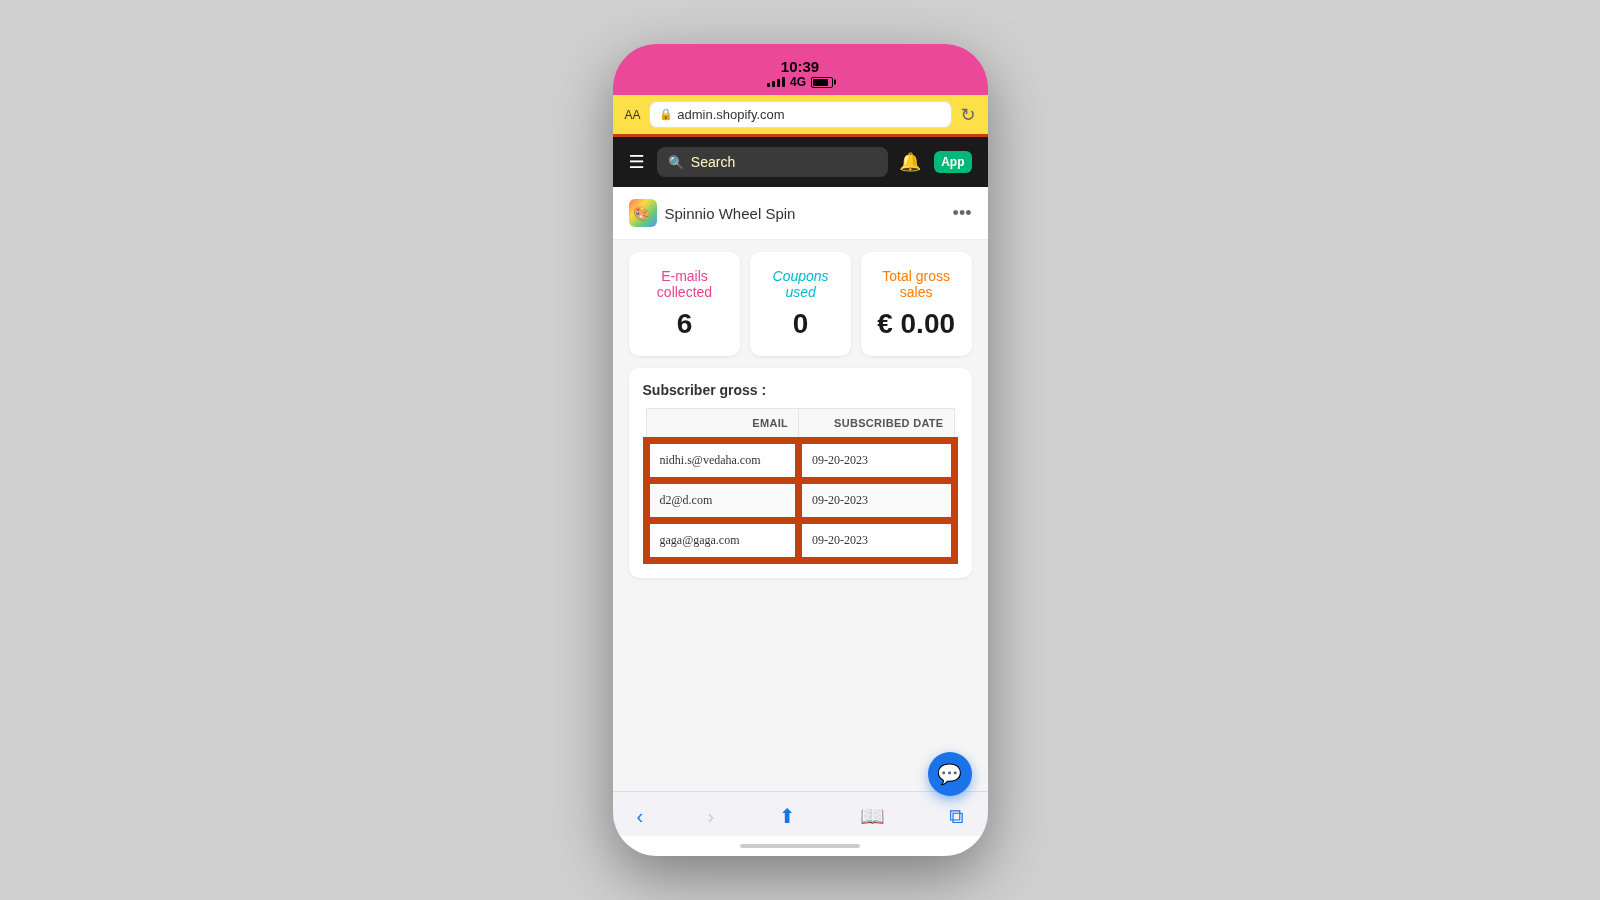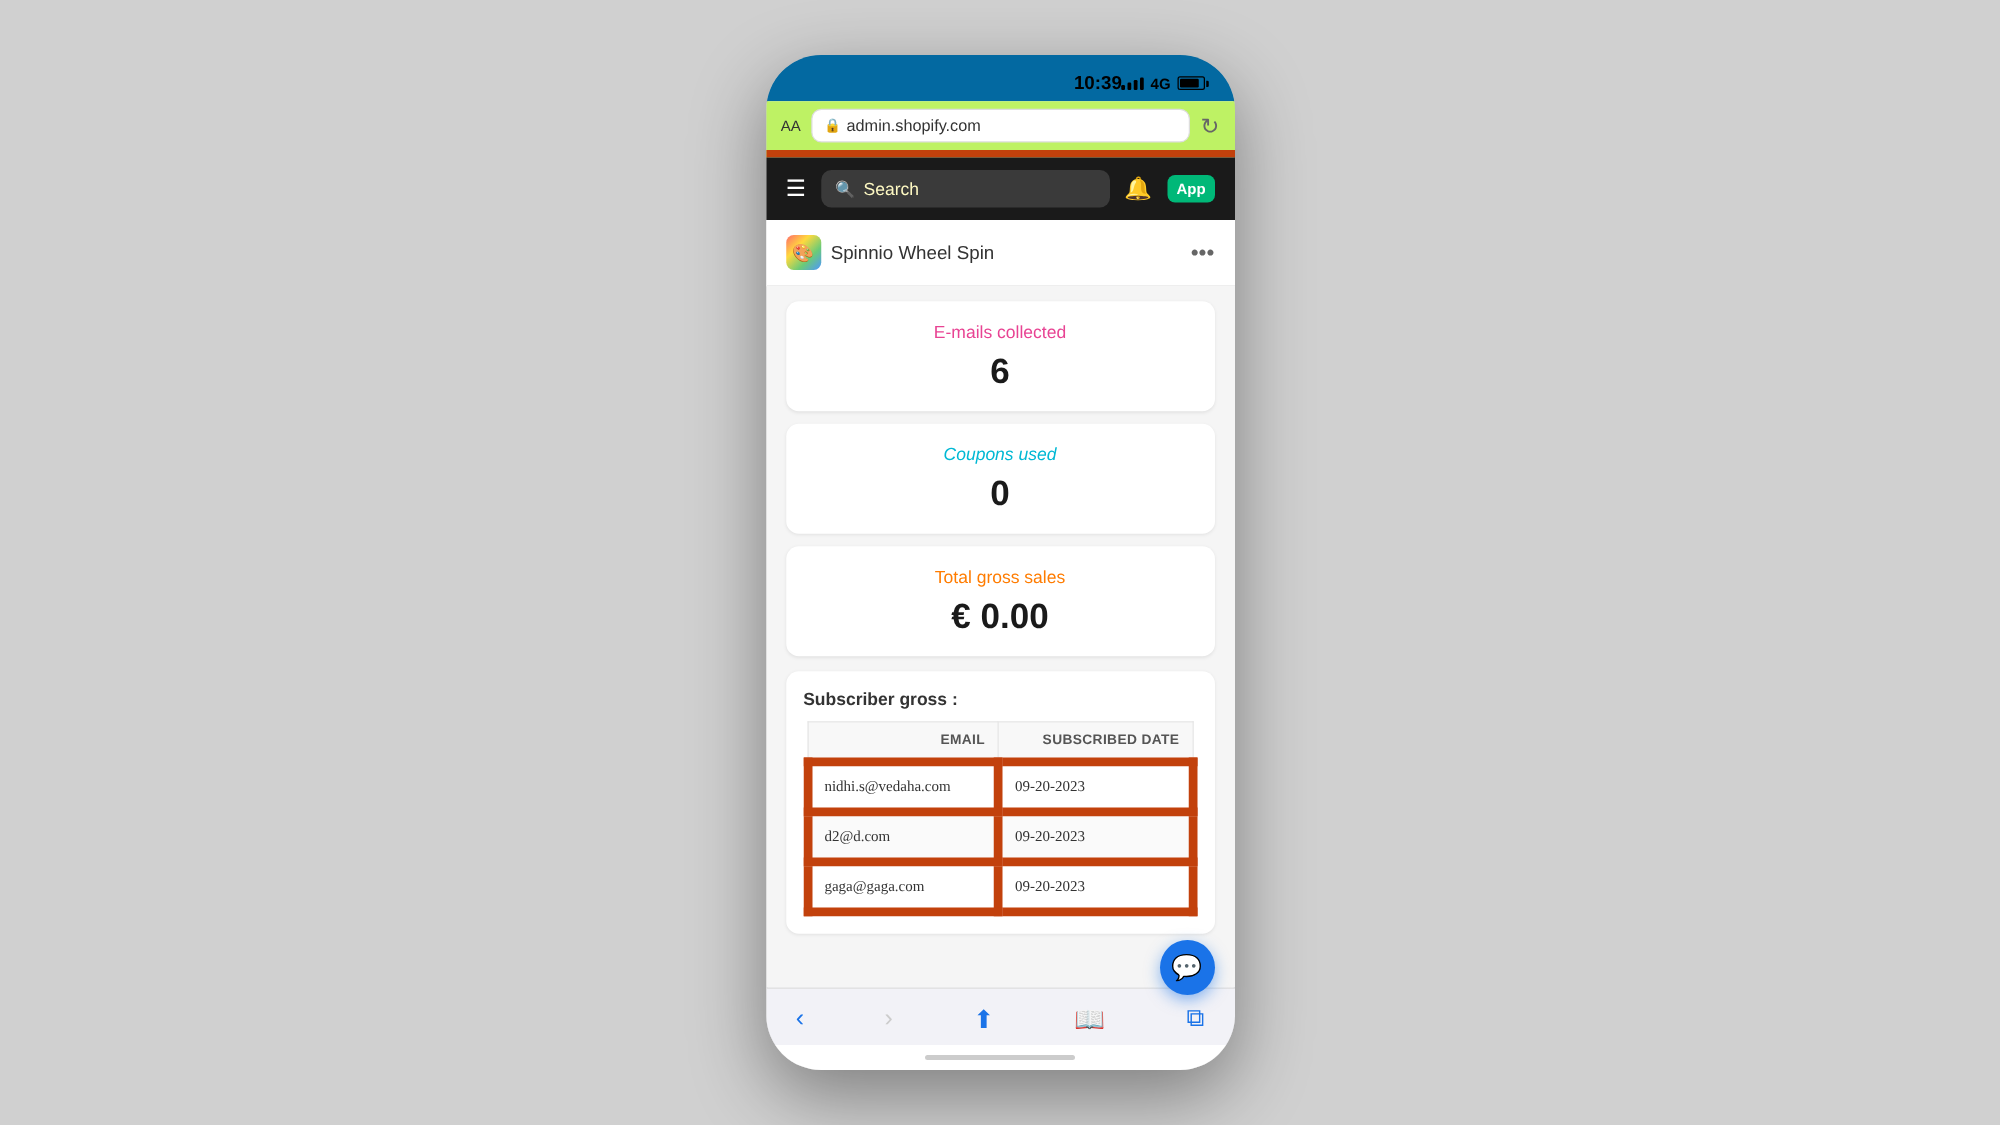--- a/index.html
+++ b/index.html
@@ -18,25 +18,26 @@
       background: #fff;
       border-radius: 44px;
       overflow: hidden;
       box-shadow: 0 20px 60px rgba(0,0,0,0.4), inset 0 0 0 1px #aaa;
       position: relative;
       display: flex;
       flex-direction: column;
     }
     
     .status-bar {
-      background: #0369a1;
+      background: #ec4899;
       padding: 14px 24px 6px;
       display: flex;
-      justify-content: flex-end;
-      align-items: center;
+      justify-content: flex-start;
+      align-items: center;
+      flex-direction: column;
     }
     .status-time {
       font-size: 15px;
       font-weight: 600;
       color: #000;
     }
     .status-icons {
       display: flex;
       align-items: center;
       gap: 5px;
@@ -82,26 +83,26 @@
       border-radius: 0 1px 1px 0;
     }
     .battery-fill {
       background: #000;
       height: 100%;
       width: 85%;
       border-radius: 1px;
     }
     
     .browser-bar {
-      background: #bef264;
+      background: #fde047;
       padding: 6px 12px;
       display: flex;
       align-items: center;
       gap: 8px;
-      border-bottom: 6px solid #c2410c;
+      border-bottom: 3px solid #c2410c;
     }
     .font-size-btn {
       font-size: 12px;
       color: #333;
       font-weight: 500;
       white-space: nowrap;
     }
     .url-bar {
       flex: 1;
       background: #fff;
@@ -203,21 +204,21 @@
       color: #333;
     }
     .more-options {
       color: #666;
       font-size: 18px;
     }
     
     .stats-section {
       padding: 12px 16px;
       display: flex;
-      flex-direction: column;
+      flex-direction: row;
       gap: 10px;
     }
     .stat-card {
       background: #fff;
       border-radius: 10px;
       padding: 16px;
       text-align: center;
       box-shadow: 0 1px 3px rgba(0,0,0,0.08);
     }
     .stat-label {

